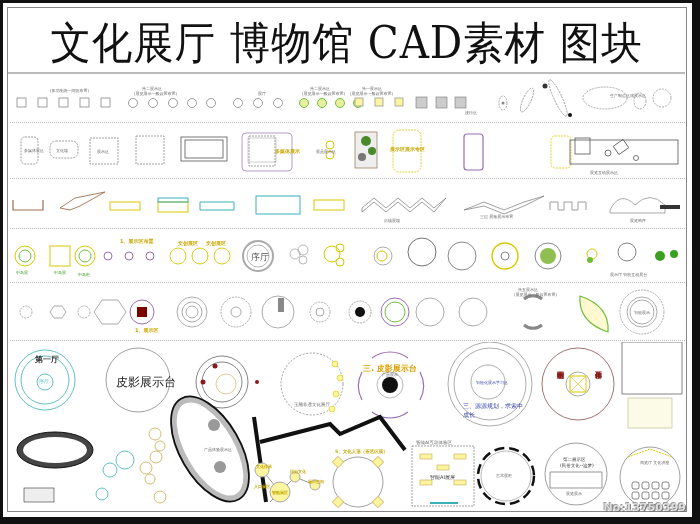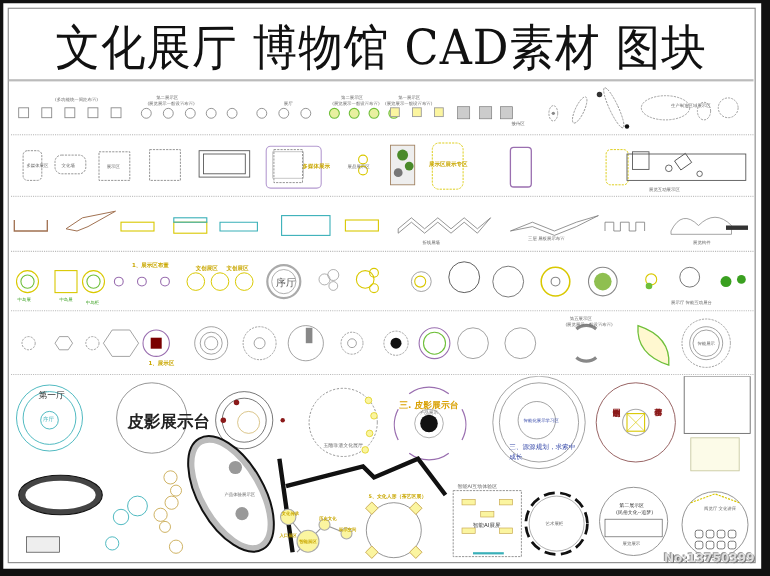--- a/index.html
+++ b/index.html
@@ -363,23 +363,23 @@
         <rect x="622" y="140" width="7" height="7" rx="2"></rect>
         <rect x="632" y="140" width="7" height="7" rx="2"></rect>
         <rect x="642" y="140" width="7" height="7" rx="2"></rect>
         <rect x="652" y="140" width="7" height="7" rx="2"></rect>
         <rect x="622" y="150" width="7" height="7" rx="2"></rect>
         <rect x="632" y="150" width="7" height="7" rx="2"></rect>
         <rect x="642" y="150" width="7" height="7" rx="2"></rect>
         <rect x="652" y="150" width="7" height="7" rx="2"></rect>
       </g>
   </svg>
-  <span class="big-lbl" style="left:25px;top:12px;font-size:8px;color:#333;font-weight:normal;">第一厅</span>
+  <span class="big-lbl" style="left:25px;top:12px;font-size:8px;color:#333;font-weight:bold;">第一厅</span>
   <span class="big-lbl" style="left:29px;top:36px;font-size:5px;color:#39b0b8;">序厅</span>
-  <span class="big-lbl" style="left:106px;top:32px;font-size:15px;color:#222;font-weight:bold;">皮影展示台</span>
+  <span class="big-lbl" style="left:106px;top:32px;font-size:12px;color:#222;font-weight:normal;">皮影展示台</span>
   <span class="lbl" style="left:284px;top:60px;font-size:4.5px;">玉雕非遗文化展厅</span>
   <span class="big-lbl" style="left:353px;top:21px;font-size:8px;color:#d9a000;font-weight:bold;">三. 皮影展示台</span>
   <span class="lbl" style="left:372px;top:30px;">产品展示</span>
   <span class="lbl" style="left:466px;top:38px;color:#3346a8;">智能化展示学习区</span>
   <span class="big-lbl" style="left:453px;top:60px;font-size:6px;color:#3346a8;width:60px;white-space:normal;">三、源源规划，求索中成长</span>
   <span class="big-lbl" style="left:545px;top:24px;font-size:7px;color:#8b1a1a;font-weight:bold;writing-mode:vertical-rl;">中国制造</span>
   <span class="big-lbl" style="left:583px;top:24px;font-size:7px;color:#8b1a1a;font-weight:bold;writing-mode:vertical-rl;">百年传承</span>
   <span class="lbl" style="left:406px;top:98px;font-size:4.5px;">智能AI互动体验区</span>
   <span class="lbl" style="left:420px;top:132px;font-size:5px;color:#333;">智能AI展屏</span>
   <span class="ylbl" style="left:325px;top:107px;font-size:4.5px;">5、文化人形（茶艺区展）</span>

